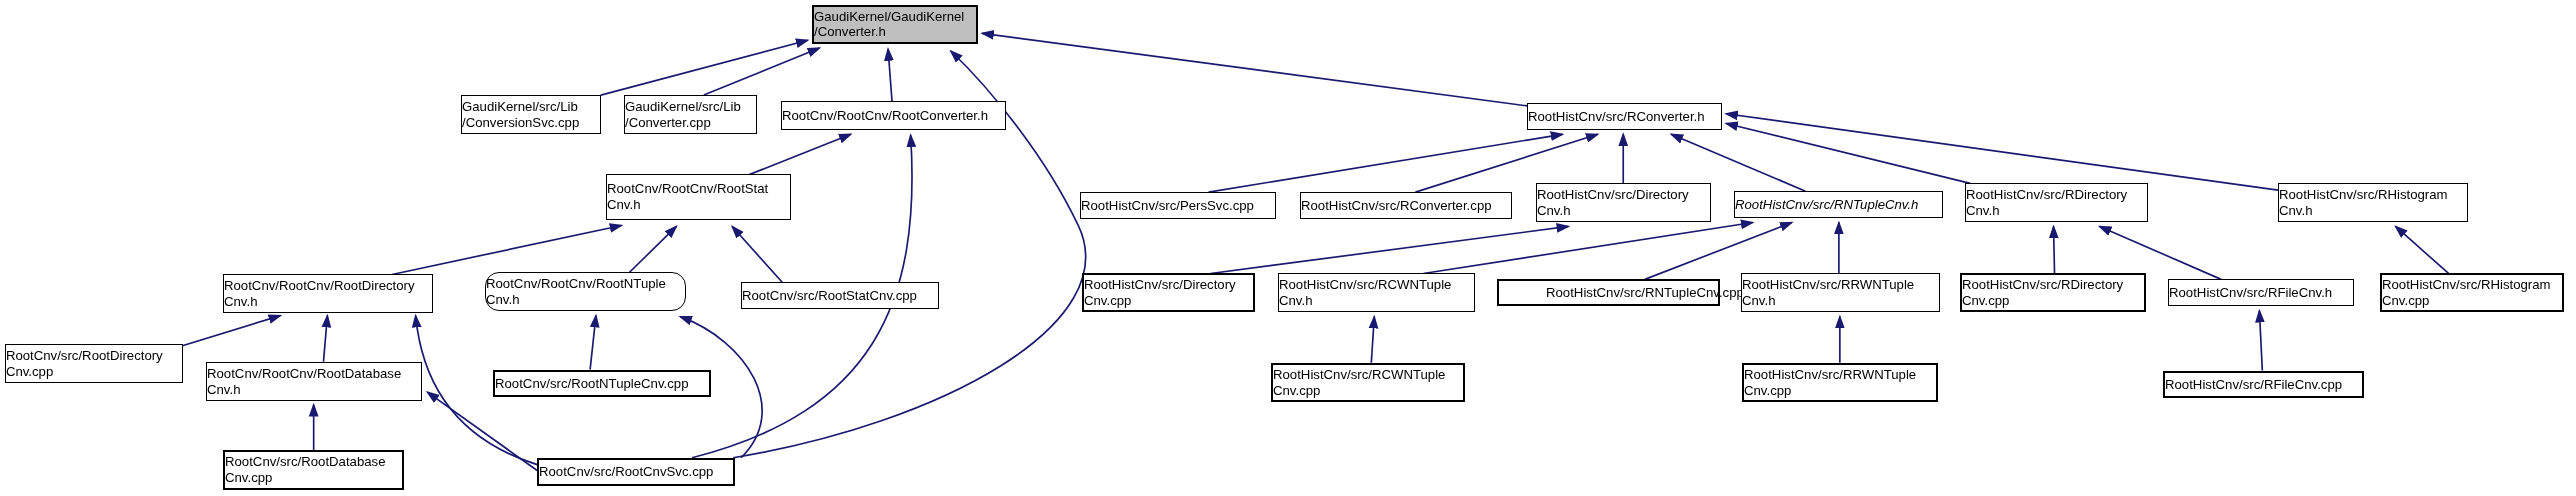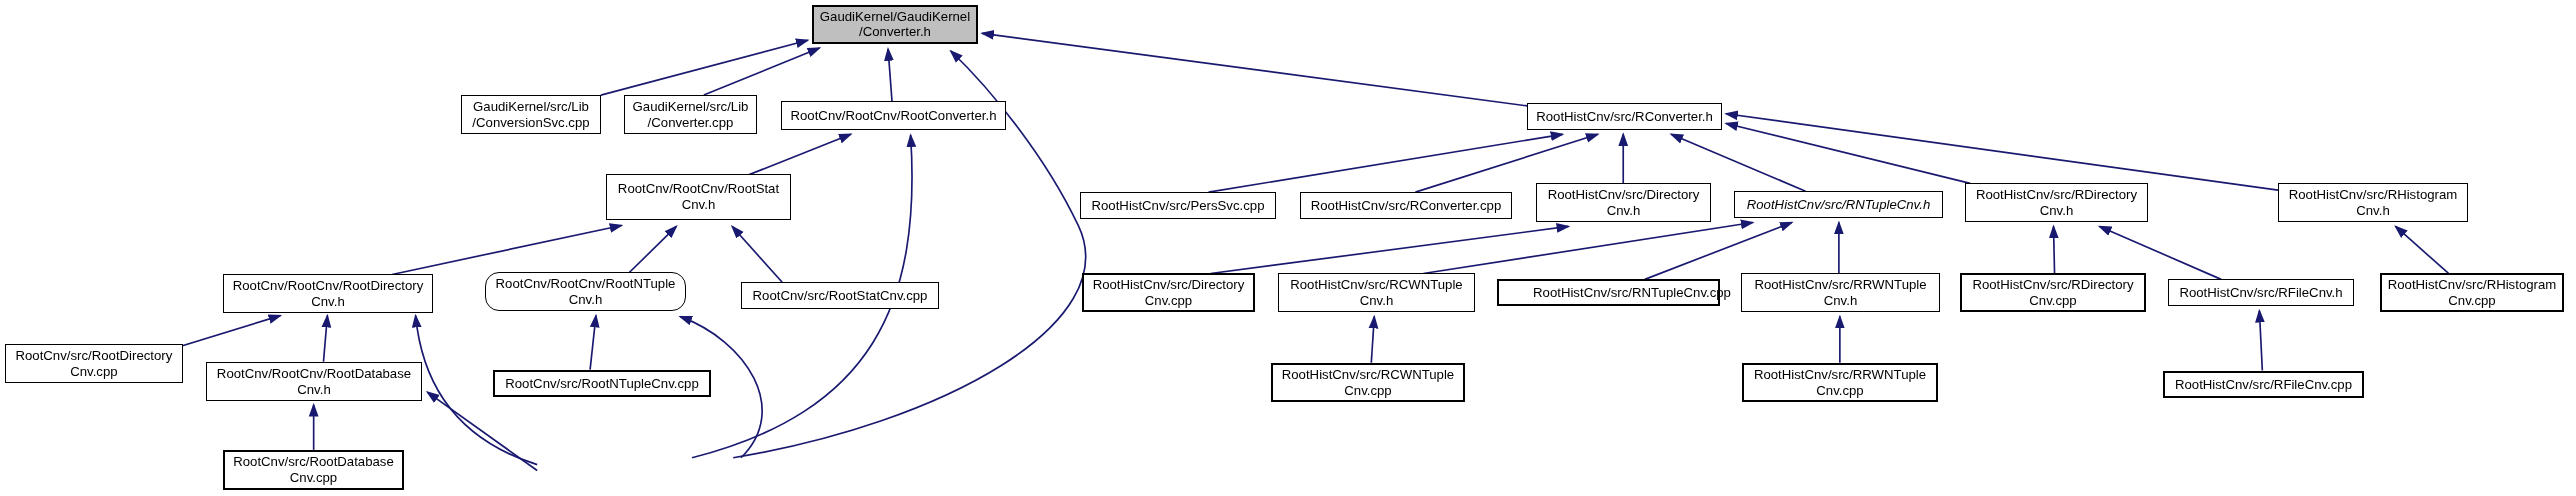--- a/index.html
+++ b/index.html
@@ -11,21 +11,21 @@
     overflow:hidden;
   }
   #edges { position:absolute; left:0; top:0; width:2576px; height:497px; }
   .node {
     position:absolute;
     box-sizing:border-box;
     background:#ffffff;
     border:1px solid #000000;
     color:#000000;
     display:flex; flex-direction:column;
-    align-items:center; justify-content:center;
+    align-items:flex-start; justify-content:center;
     text-align:center;
     font-size:13.2px; line-height:15.7px;
     white-space:nowrap;
     cursor:pointer;
   }
   .node.bold { border-width:2px; }
   .node.main { border-width:2px; background:#bfbfbf; cursor:default; }
   .node span { display:block; }
 </style>
 </head>
@@ -171,14 +171,17 @@
       <span>RootHistCnv/src/RRWNTuple</span>
       <span>Cnv.cpp</span>
     </div>
     <div class="node bold" style="left: 2163px; top: 371px; width: 201px; height: 27.4px;">
       <span>RootHistCnv/src/RFileCnv.cpp</span>
     </div>
     <div class="node bold" style="left: 223px; top: 450px; width: 181px; height: 40px;">
       <span>RootCnv/src/RootDatabase</span>
       <span>Cnv.cpp</span>
     </div>
+    <div class="node bold" style="left: 537px; top: 458px; width: 198px; height: 28px;">
+      <span>RootCnv/src/RootCnvSvc.cpp</span>
+    </div>
   </div>
 
 
 </body></html>

